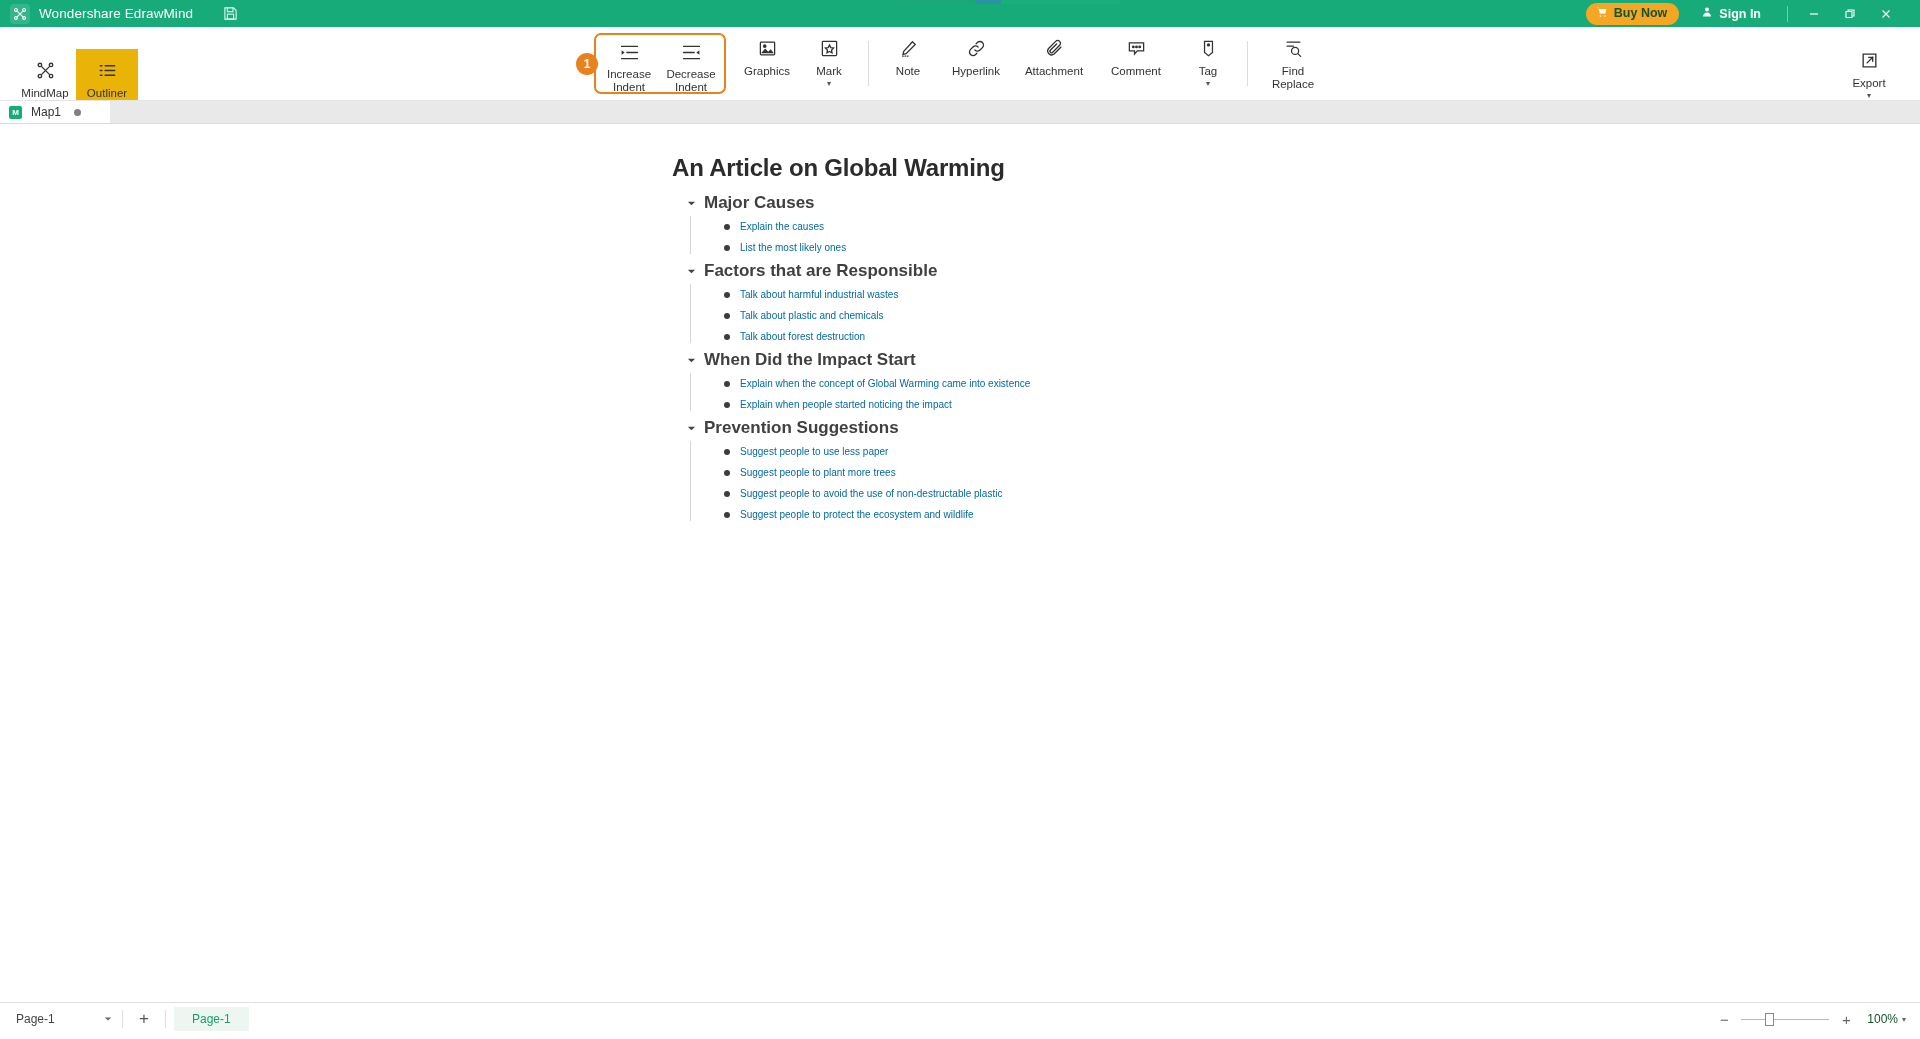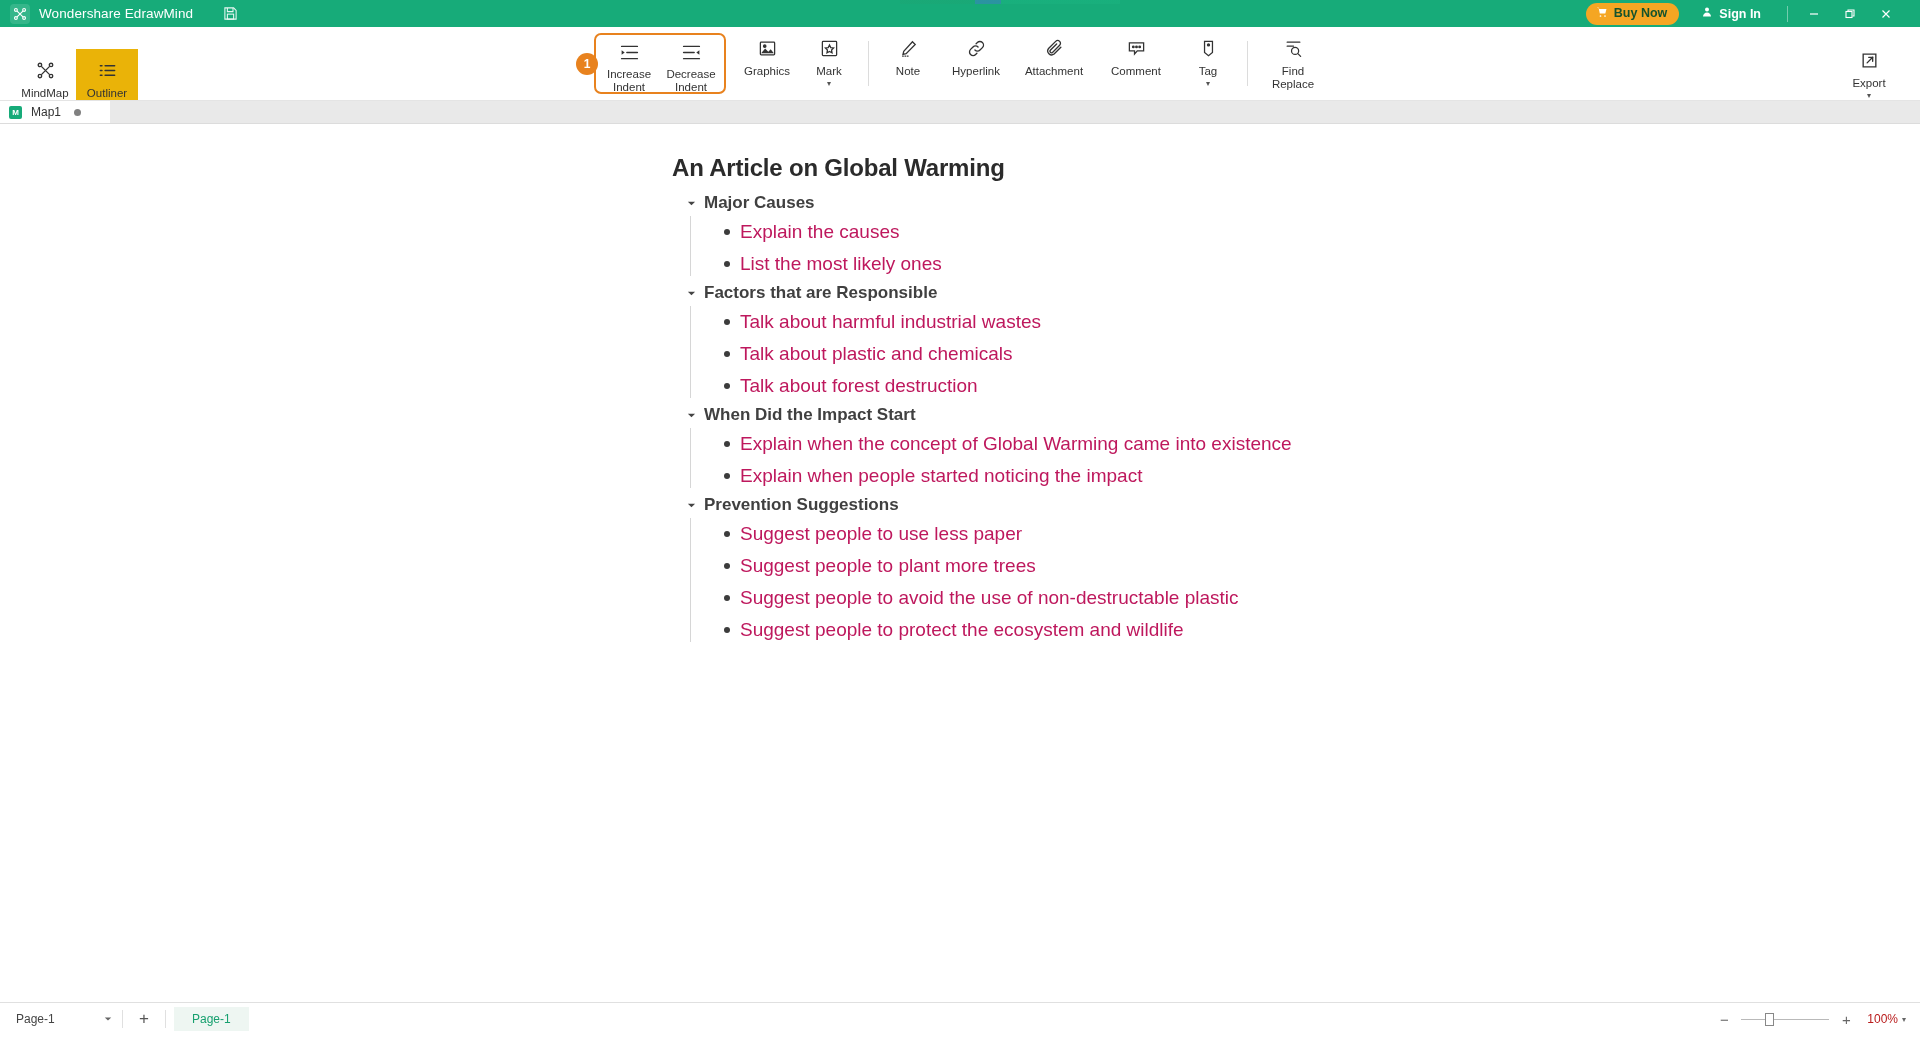--- a/index.html
+++ b/index.html
@@ -172,21 +172,21 @@
     width: 1px; background: #d6d6d6;
   }
   .child {
     display: flex; align-items: center; gap: 10px;
     padding: 5px 0;
   }
   .child-bullet {
     width: 6px; height: 6px; border-radius: 50%;
     background: #3c3c3c; flex: 0 0 auto;
   }
-  .child-text { font-size: 19px; color: #be185d; cursor: text; }
+  .child-text { font-size: 10px; color: #0369a1; cursor: text; }
 
   
   .statusbar {
     height: 33px;
     background: #ffffff;
     border-top: 1px solid #e0e0e0;
     display: flex; align-items: center;
     padding: 0 14px 0 10px;
     font-size: 12px; color: #444;
   }
@@ -207,21 +207,21 @@
   .sb-spacer { flex: 1; }
   .zoom-wrap { display: flex; align-items: center; gap: 10px; }
   .zoom-btn { cursor: pointer; font-size: 15px; color: #666; width: 14px; text-align: center; }
   .zoom-track {
     position: relative; width: 88px; height: 1px; background: #b9b9b9; cursor: pointer;
   }
   .zoom-thumb {
     position: absolute; left: 24px; top: -6px;
     width: 9px; height: 13px; border: 1px solid #888; background: #fff;
   }
-  .zoom-pct { font-size: 12px; color: #b91c1c; margin-left: 14px; cursor: pointer; }
+  .zoom-pct { font-size: 12px; color: #14532d; margin-left: 14px; cursor: pointer; }
   .zoom-caret { font-size: 8px; color: #666; margin-left: 4px; }
 </style>
 </head>
 <body>
 
 <div class="titlebar">
   <div class="tb-accent"></div>
 
   <div class="app-logo">
     <svg width="14" height="14" viewBox="0 0 24 24" fill="none" stroke="#ffffff" stroke-width="2">

